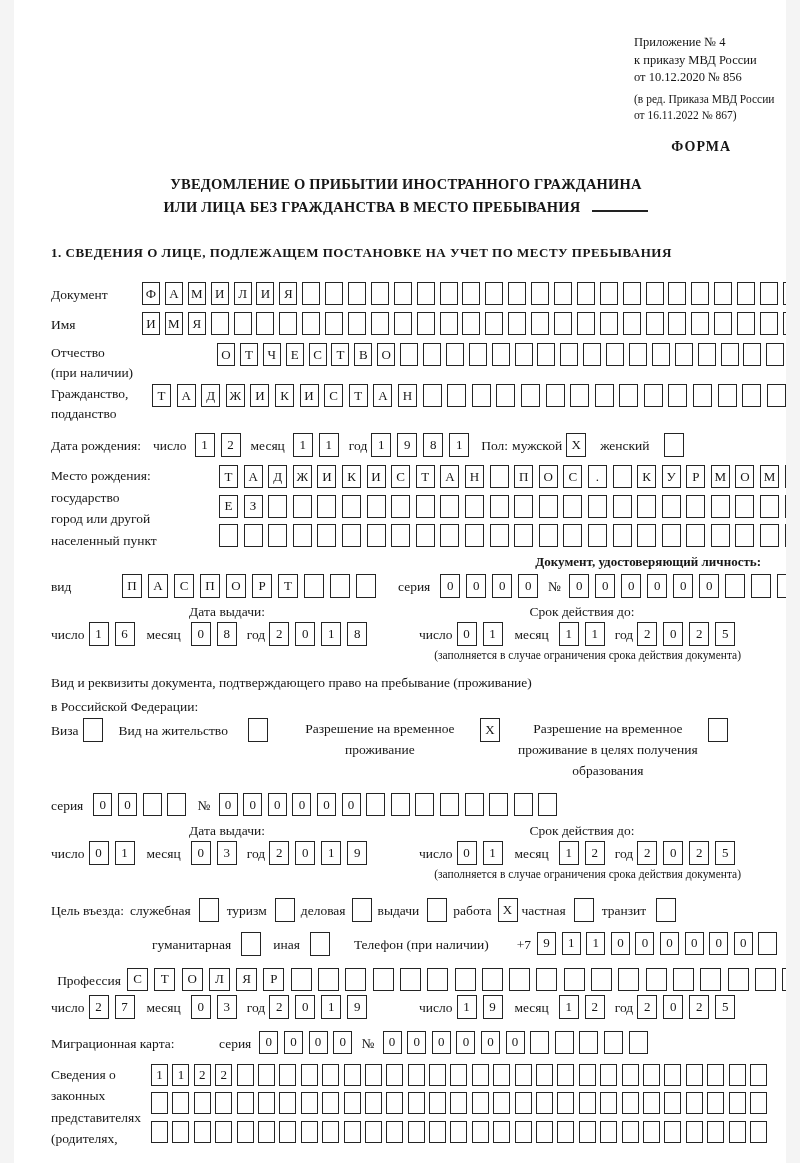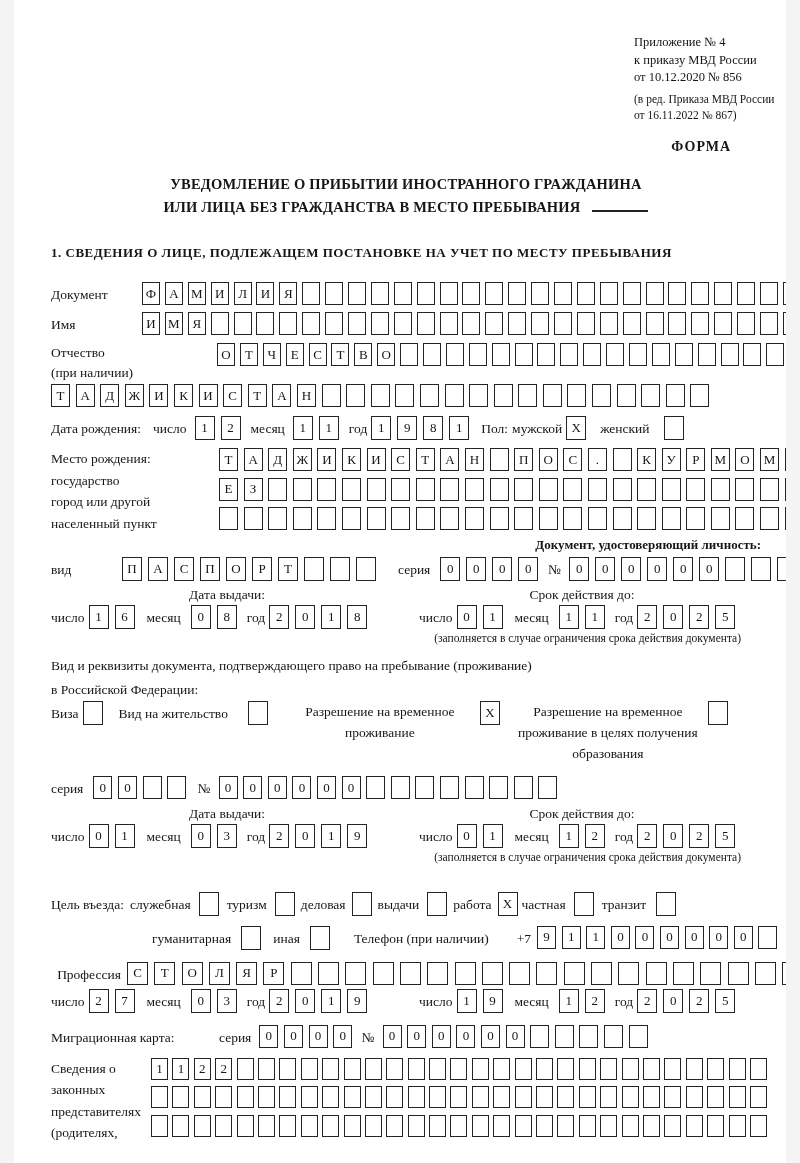--- a/index.html
+++ b/index.html
@@ -57,21 +57,21 @@
   .dates-row{margin-top:2px;}
   .dgroup{display:flex;align-items:flex-start;flex-shrink:0;}
   .dg-l{width:352px;}
   .dlbl{font-size:13.5px;line-height:25px;white-space:nowrap;}
   .note{font-size:11.5px;line-height:1.35;}
   .note-right{text-align:right;padding-right:20px;margin-top:1px;}
   .r-intro{font-size:13.5px;margin-top:8px;line-height:1.75;}
   .r-resopts{}
   .optml{width:184px;text-align:center;font-size:13.5px;line-height:21px;flex-shrink:0;}
   .r-series{margin-top:12px;}
-  .r-purpose{margin-top:26px;}
+  .r-purpose{margin-top:15px;}
   .r-purpose2{margin-top:9px;padding-left:101px;}
   .r-prof{margin-top:11px;text-align:center;}
   .r-entrydates{margin-top:10px;}
   .r-mig{margin-top:11px;}
   .r-rep{margin-top:8px;}
 </style>
 </head>
 <body>
 
 <div class="page">
@@ -104,20 +104,24 @@
 
   <div class="row r-patronymic">
     <span class="lbl2 w-pat">
       <span>Отчество</span><br>
       <span>(при наличии)</span>
     </span>
     <span class="cg"><span class="cell">О</span><span class="cell">Т</span><span class="cell">Ч</span><span class="cell">Е</span><span class="cell">С</span><span class="cell">Т</span><span class="cell">В</span><span class="cell">О</span><span class="cell"></span><span class="cell"></span><span class="cell"></span><span class="cell"></span><span class="cell"></span><span class="cell"></span><span class="cell"></span><span class="cell"></span><span class="cell"></span><span class="cell"></span><span class="cell"></span><span class="cell"></span><span class="cell"></span><span class="cell"></span><span class="cell"></span><span class="cell"></span><span class="cell"></span><span class="cell"></span></span>
   </div>
 
   <div class="row r-citizen">
+    <span class="lbl2 w-cit">
+      <span>Гражданство,</span><br>
+      <span>подданство</span>
+    </span>
     <span class="cg cg-md"><span class="cell">Т</span><span class="cell">А</span><span class="cell">Д</span><span class="cell">Ж</span><span class="cell">И</span><span class="cell">К</span><span class="cell">И</span><span class="cell">С</span><span class="cell">Т</span><span class="cell">А</span><span class="cell">Н</span><span class="cell"></span><span class="cell"></span><span class="cell"></span><span class="cell"></span><span class="cell"></span><span class="cell"></span><span class="cell"></span><span class="cell"></span><span class="cell"></span><span class="cell"></span><span class="cell"></span><span class="cell"></span><span class="cell"></span><span class="cell"></span><span class="cell"></span><span class="cell"></span></span>
   </div>
 
   <div class="row r-birthdate">
     <span class="lbl">Дата рождения:</span>
     <span class="dlbl ml12">число</span>
     <span class="cg cg-dt ml8"><span class="cell">1</span><span class="cell">2</span></span>
     <span class="dlbl ml4">месяц</span>
     <span class="cg cg-dt ml8"><span class="cell">1</span><span class="cell">1</span></span>
     <span class="dlbl ml4">год</span>

